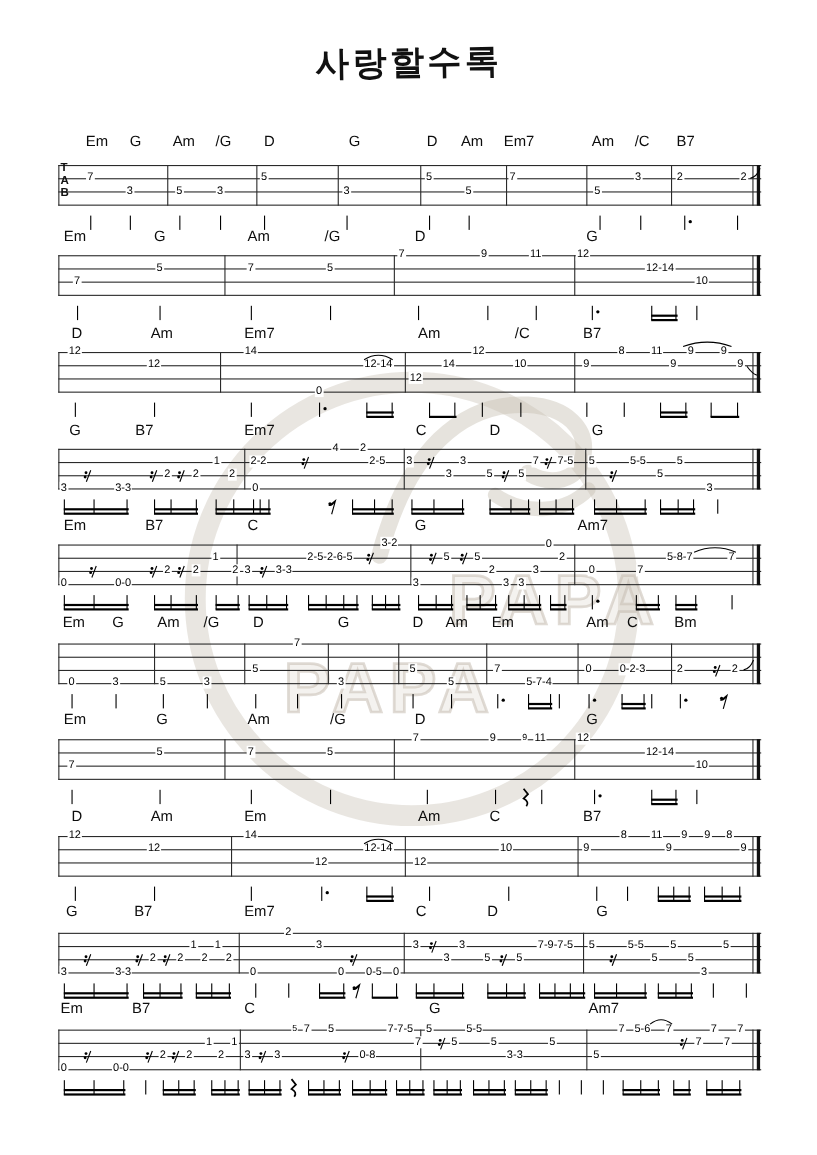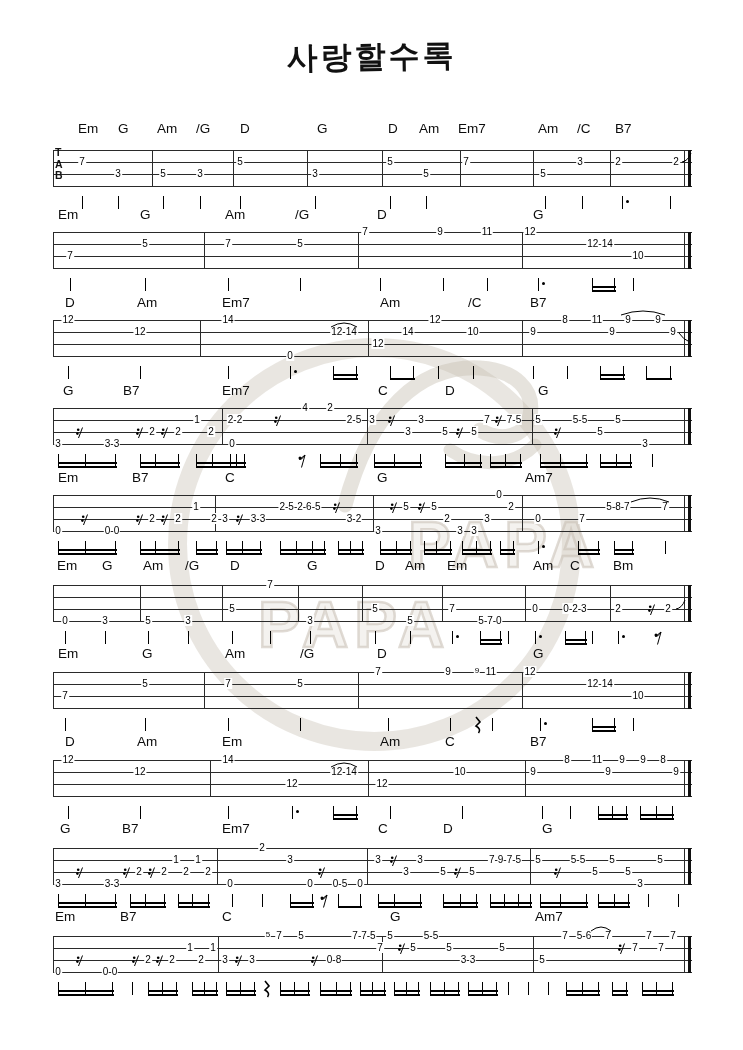--- a/index.html
+++ b/index.html
@@ -249,21 +249,21 @@
       <div class="note" style="left: 211px; top: 426px; position: absolute;">2</div>
       <div class="note" style="left: 235px; top: 414px; position: absolute;">2-2</div>
       <div class="note" style="left: 232px; top: 438px; position: absolute;">0</div>
       <svg width="8" height="12" style="left: 274px; top: 415px;">
         <path d="M6.5,0.5 L2.5,11" fill="none" stroke="#000" stroke-width="1"></path>
         <circle cx="2.2" cy="2.8" r="1.3" fill="#000"></circle>
         <circle cx="1.4" cy="6.6" r="1.3" fill="#000"></circle>
       </svg>
       <div class="note" style="left: 305px; top: 402px; position: absolute;">4</div>
       <div class="note" style="left: 330px; top: 402px; position: absolute;">2</div>
-      <div class="note" style="left: 354px; top: 414px; position: absolute;">2-5</div>
+      <div class="note" style="left: 343px; top: 414px; position: absolute;">2-5</div>
       <div class="note" style="left: 372px; top: 414px; position: absolute;">3</div>
       <svg width="8" height="12" style="left: 388px; top: 415px;">
         <path d="M6.5,0.5 L2.5,11" fill="none" stroke="#000" stroke-width="1"></path>
         <circle cx="2.2" cy="2.8" r="1.3" fill="#000"></circle>
         <circle cx="1.4" cy="6.6" r="1.3" fill="#000"></circle>
       </svg>
       <div class="note" style="left: 408px; top: 426px; position: absolute;">3</div>
       <div class="note" style="left: 421px; top: 414px; position: absolute;">3</div>
       <div class="note" style="left: 445px; top: 426px; position: absolute;">5</div>
       <svg width="8" height="12" style="left: 456px; top: 427px;">
@@ -383,21 +383,21 @@
         <circle cx="2.2" cy="2.8" r="1.3" fill="#000"></circle>
         <circle cx="1.4" cy="6.6" r="1.3" fill="#000"></circle>
       </svg>
       <div class="note" style="left: 258px; top: 513px; position: absolute;">3-3</div>
       <div class="note" style="left: 300px; top: 501px; position: absolute;">2-5-2-6-5</div>
       <svg width="8" height="12" style="left: 333px; top: 502px;">
         <path d="M6.5,0.5 L2.5,11" fill="none" stroke="#000" stroke-width="1"></path>
         <circle cx="2.2" cy="2.8" r="1.3" fill="#000"></circle>
         <circle cx="1.4" cy="6.6" r="1.3" fill="#000"></circle>
       </svg>
-      <div class="note" style="left: 354px; top: 513px; position: absolute;">3-2</div>
+      <div class="note" style="left: 354px; top: 488px; position: absolute;">3-2</div>
       <div class="note" style="left: 378px; top: 525px; position: absolute;">3</div>
       <svg width="8" height="12" style="left: 390px; top: 502px;">
         <path d="M6.5,0.5 L2.5,11" fill="none" stroke="#000" stroke-width="1"></path>
         <circle cx="2.2" cy="2.8" r="1.3" fill="#000"></circle>
         <circle cx="1.4" cy="6.6" r="1.3" fill="#000"></circle>
       </svg>
       <div class="note" style="left: 406px; top: 501px; position: absolute;">5</div>
       <svg width="8" height="12" style="left: 418px; top: 502px;">
         <path d="M6.5,0.5 L2.5,11" fill="none" stroke="#000" stroke-width="1"></path>
         <circle cx="2.2" cy="2.8" r="1.3" fill="#000"></circle>
@@ -506,21 +506,21 @@
       <div class="note" style="left: 65px; top: 615px; position: absolute;">0</div>
       <div class="note" style="left: 105px; top: 615px; position: absolute;">3</div>
       <div class="note" style="left: 148px; top: 615px; position: absolute;">5</div>
       <div class="note" style="left: 188px; top: 615px; position: absolute;">3</div>
       <div class="note" style="left: 232px; top: 603px; position: absolute;">5</div>
       <div class="note" style="left: 270px; top: 579px; position: absolute;">7</div>
       <div class="note" style="left: 310px; top: 615px; position: absolute;">3</div>
       <div class="note" style="left: 375px; top: 603px; position: absolute;">5</div>
       <div class="note" style="left: 410px; top: 615px; position: absolute;">5</div>
       <div class="note" style="left: 452px; top: 603px; position: absolute;">7</div>
-      <div class="note" style="left: 490px; top: 615px; position: absolute;">5-7-0</div>
+      <div class="note" style="left: 490px; top: 615px; position: absolute;">5-7-4</div>
       <div class="note" style="left: 535px; top: 603px; position: absolute;">0</div>
       <div class="note" style="left: 575px; top: 603px; position: absolute;">0-2-3</div>
       <div class="note" style="left: 618px; top: 603px; position: absolute;">2</div>
       <svg width="8" height="12" style="left: 648px; top: 604px;">
         <path d="M6.5,0.5 L2.5,11" fill="none" stroke="#000" stroke-width="1"></path>
         <circle cx="2.2" cy="2.8" r="1.3" fill="#000"></circle>
         <circle cx="1.4" cy="6.6" r="1.3" fill="#000"></circle>
       </svg>
       <div class="note" style="left: 668px; top: 603px; position: absolute;">2</div>
       <svg width="10" height="10" style="left: 676px; top: 600px;">

